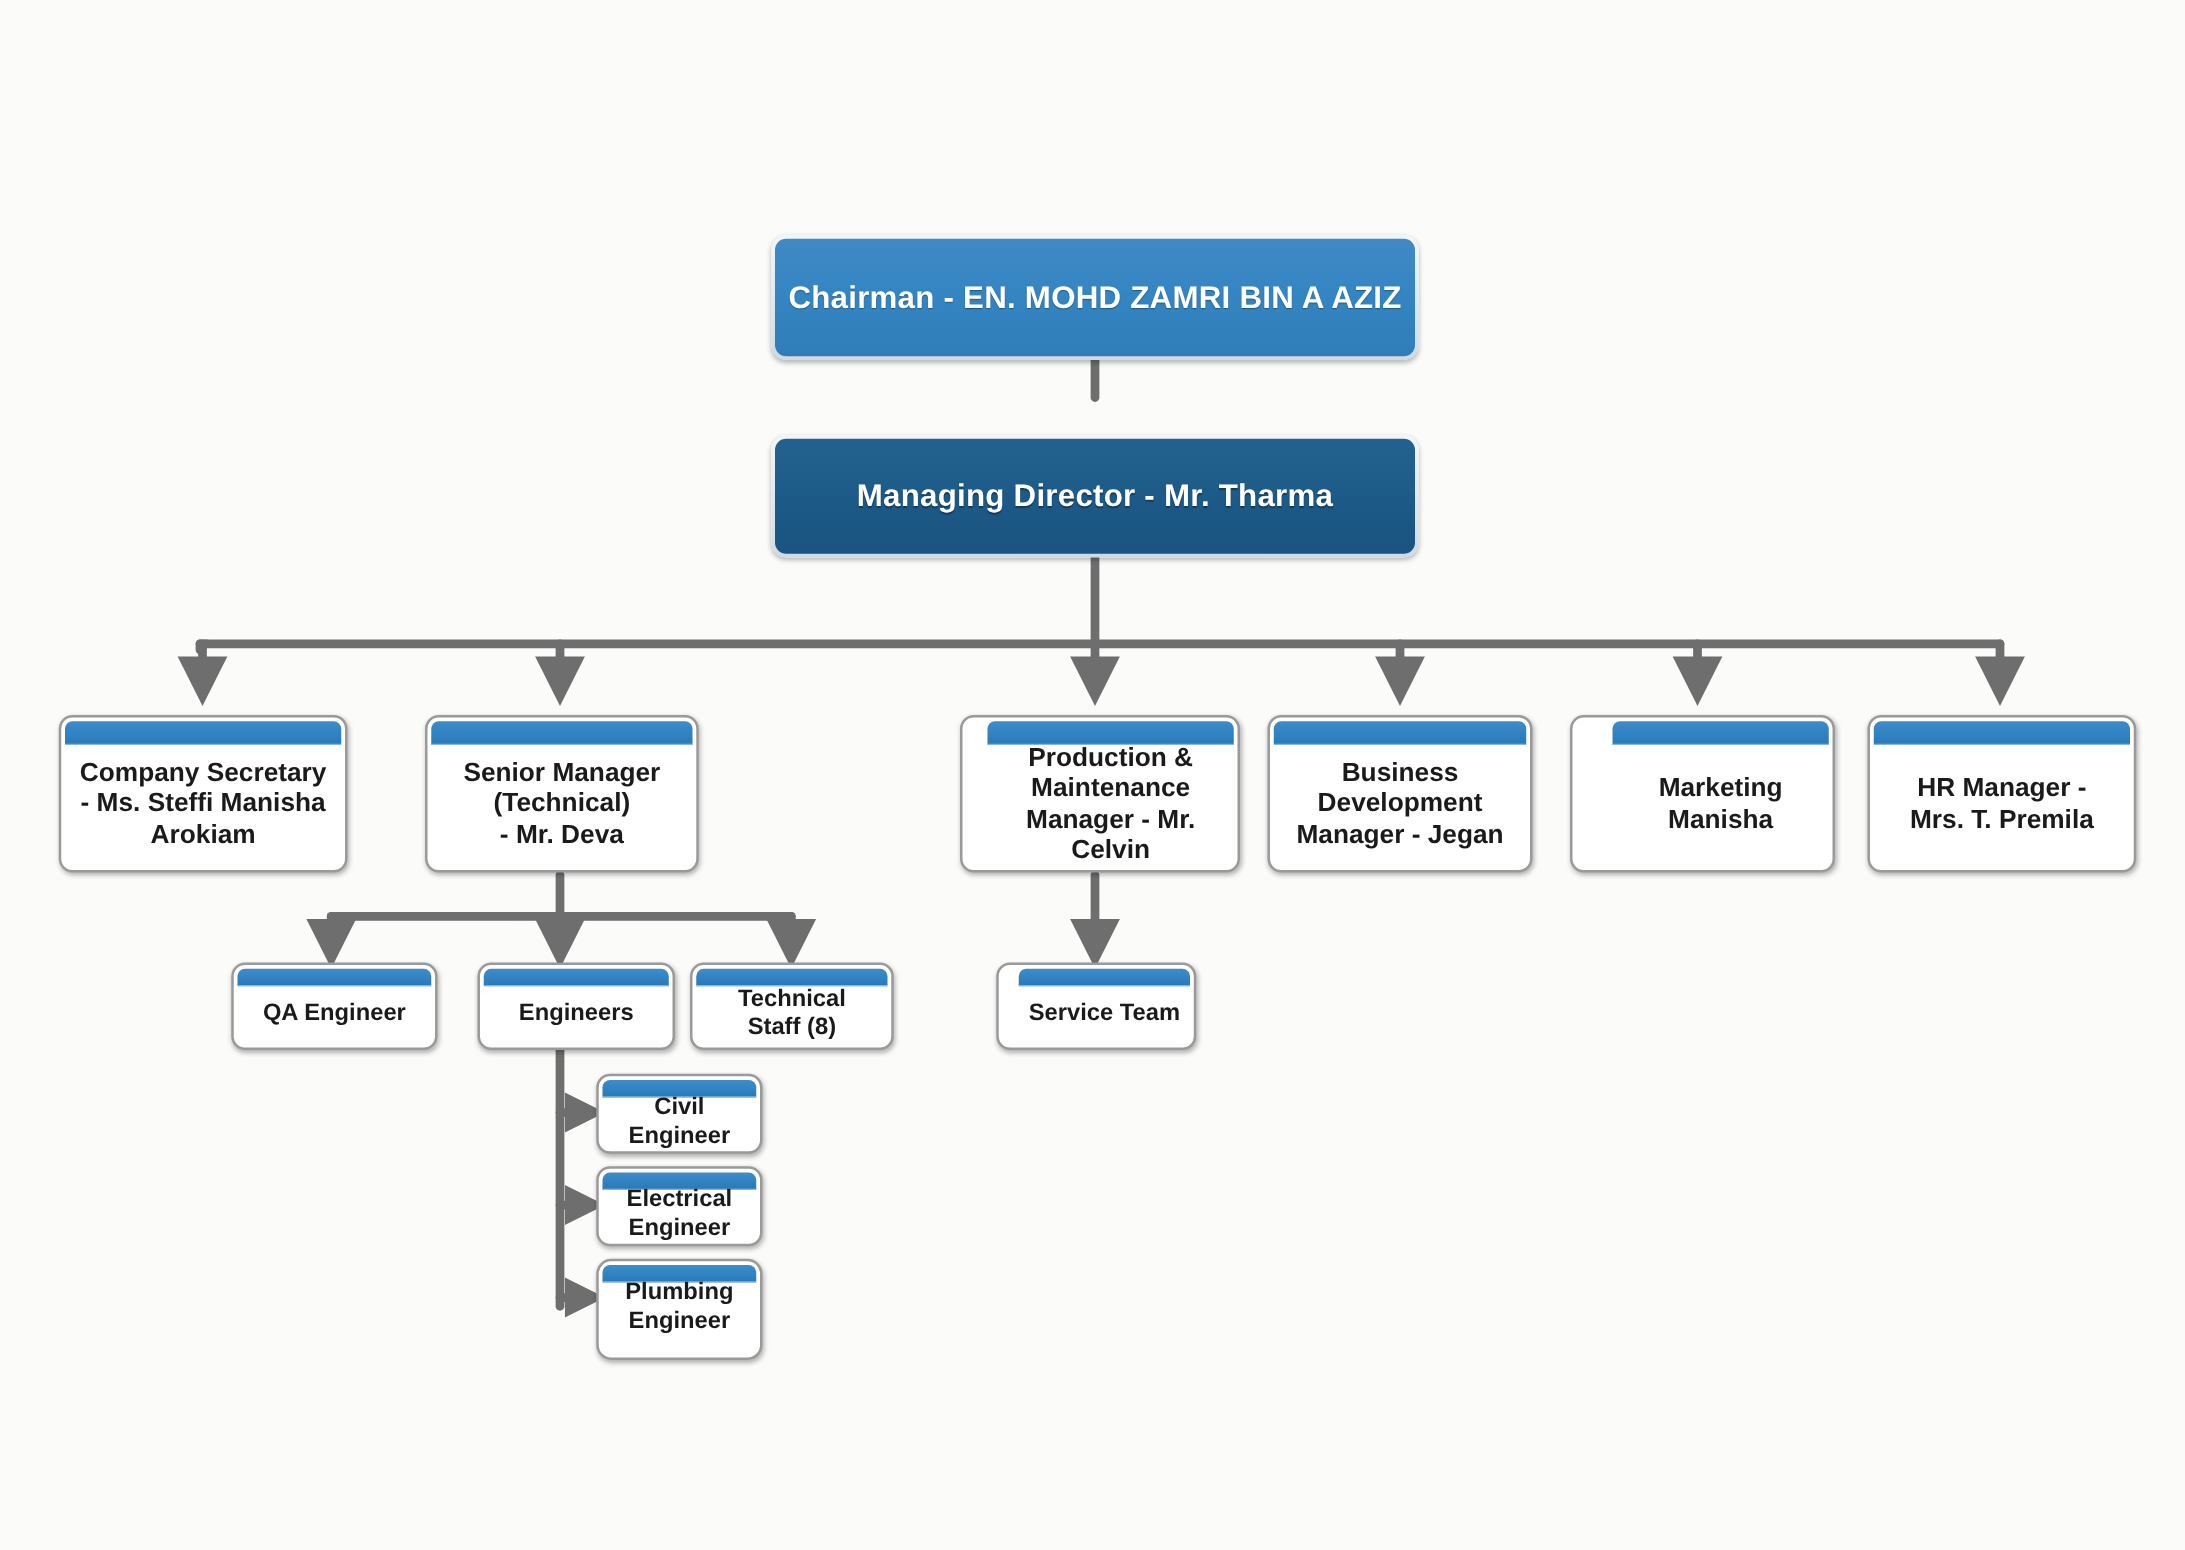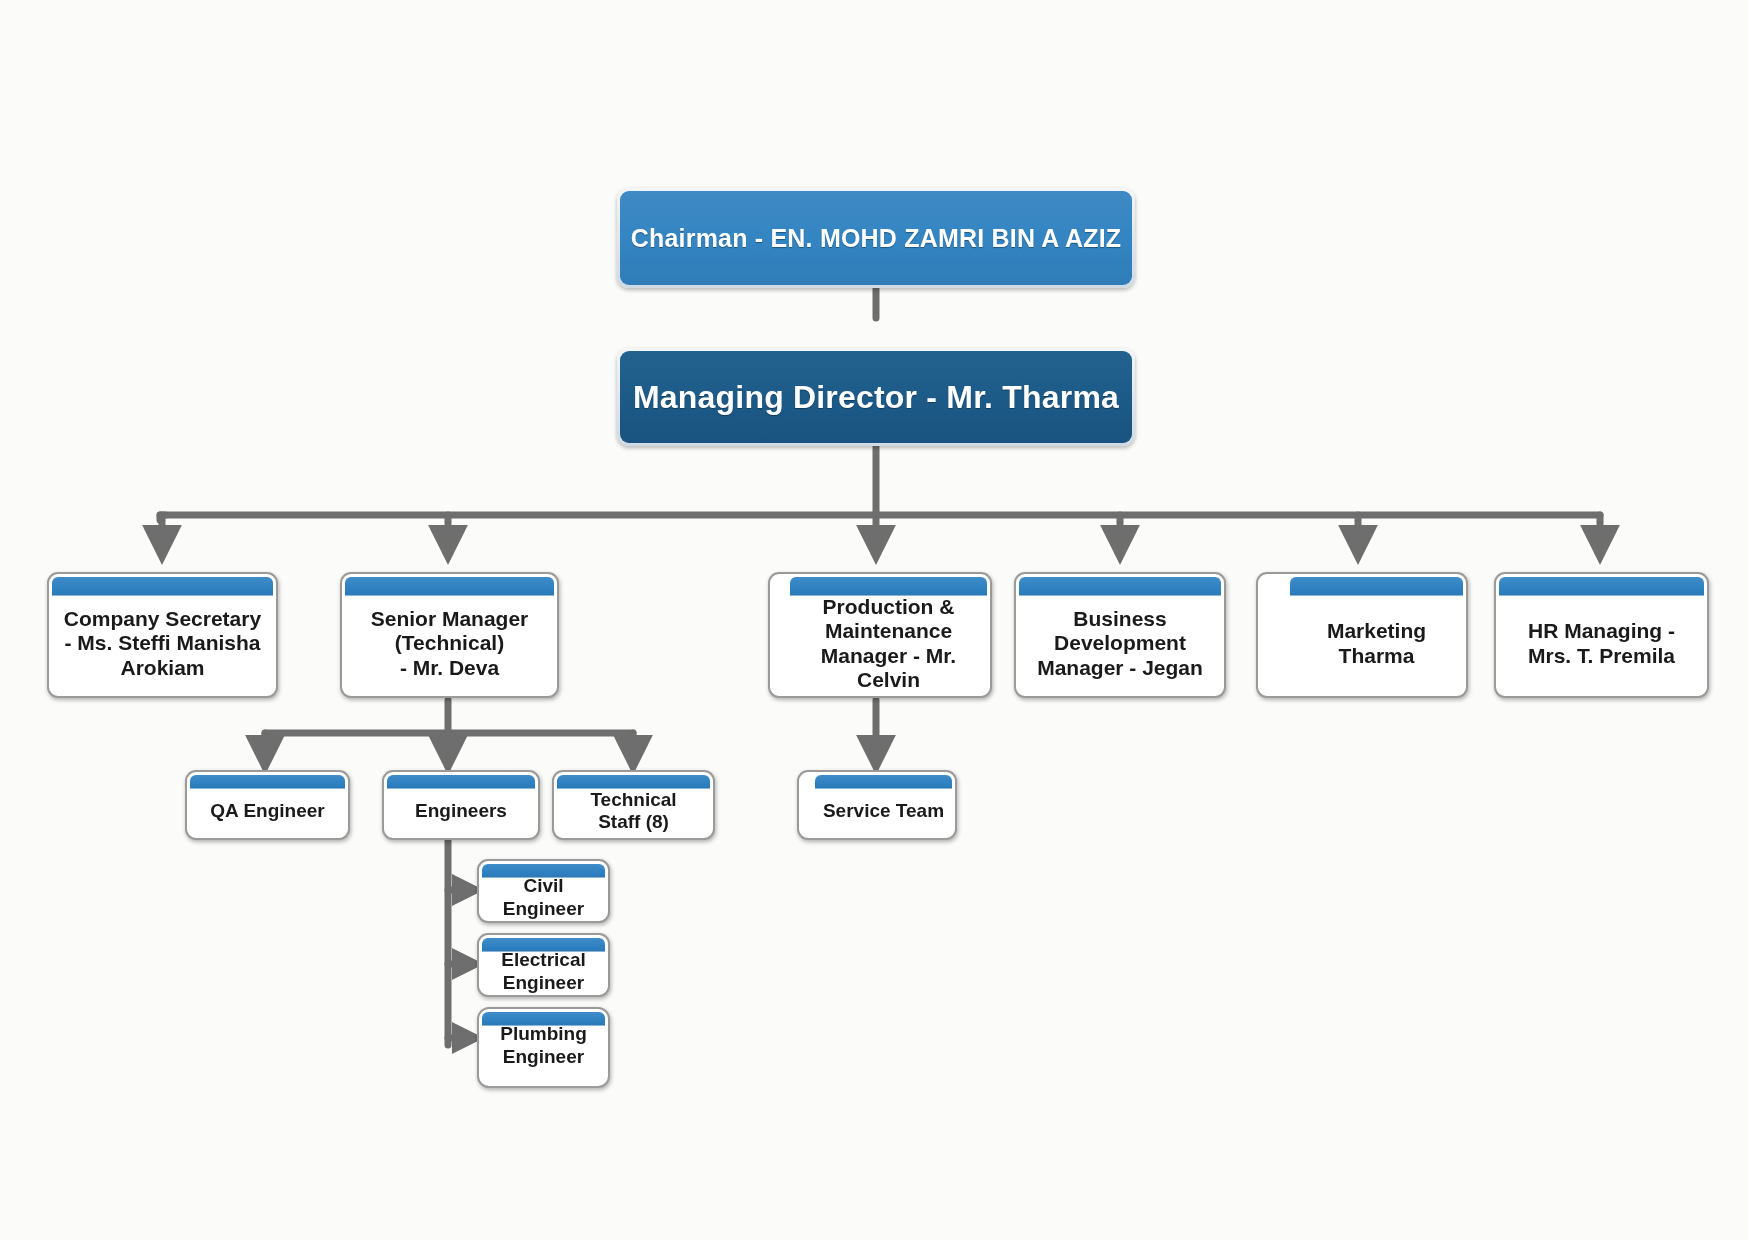--- a/index.html
+++ b/index.html
@@ -56,21 +56,21 @@
     font-weight: bold;
     letter-spacing: .2px;
     text-shadow: 0 1px 1px rgba(0,0,0,0.35);
   }
   .chairman .inner {
     background: linear-gradient(to bottom, #4089c4 0%, #3486c3 45%, #2f7cb8 100%);
     font-size: 25px;
   }
   .md .inner {
     background: linear-gradient(to bottom, #23628f 0%, #1d5b88 45%, #1a5380 100%);
-    font-size: 32px;
+    font-size: 25px;
   }
 
   
   .node-card {
     border-radius: 11px;
     background: #ffffff;
     border: 2px solid #9a9a9a;
     box-shadow: 1px 2px 4px rgba(0,0,0,0.30);
     padding: 3px;
     display: block;
@@ -193,30 +193,30 @@
         <span>Manager - Jegan</span>
       </div>
     </div>
   </div>
 
   <div class="node node-card" style="left:1256px; top:572px; width:212px; height:126px;padding-left:32px;">
     <div class="band"></div>
     <div class="body" style="height:96px;">
       <div>
         <span>Marketing</span>
-        <span>Tharma</span>
+        <span>Manisha</span>
       </div>
     </div>
   </div>
 
   <div class="node node-card" style="left:1494px; top:572px; width:215px; height:126px;">
     <div class="band"></div>
     <div class="body" style="height:96px;">
       <div>
-        <span>HR Managing -</span>
+        <span>HR Manager -</span>
         <span>Mrs. T. Premila</span>
       </div>
     </div>
   </div>
 
   <div class="node node-card small" style="left:185px; top:770px; width:165px; height:70px;">
     <div class="band"></div>
     <div class="body" style="height:45px;">
       <div>
         <span>QA Engineer</span>

